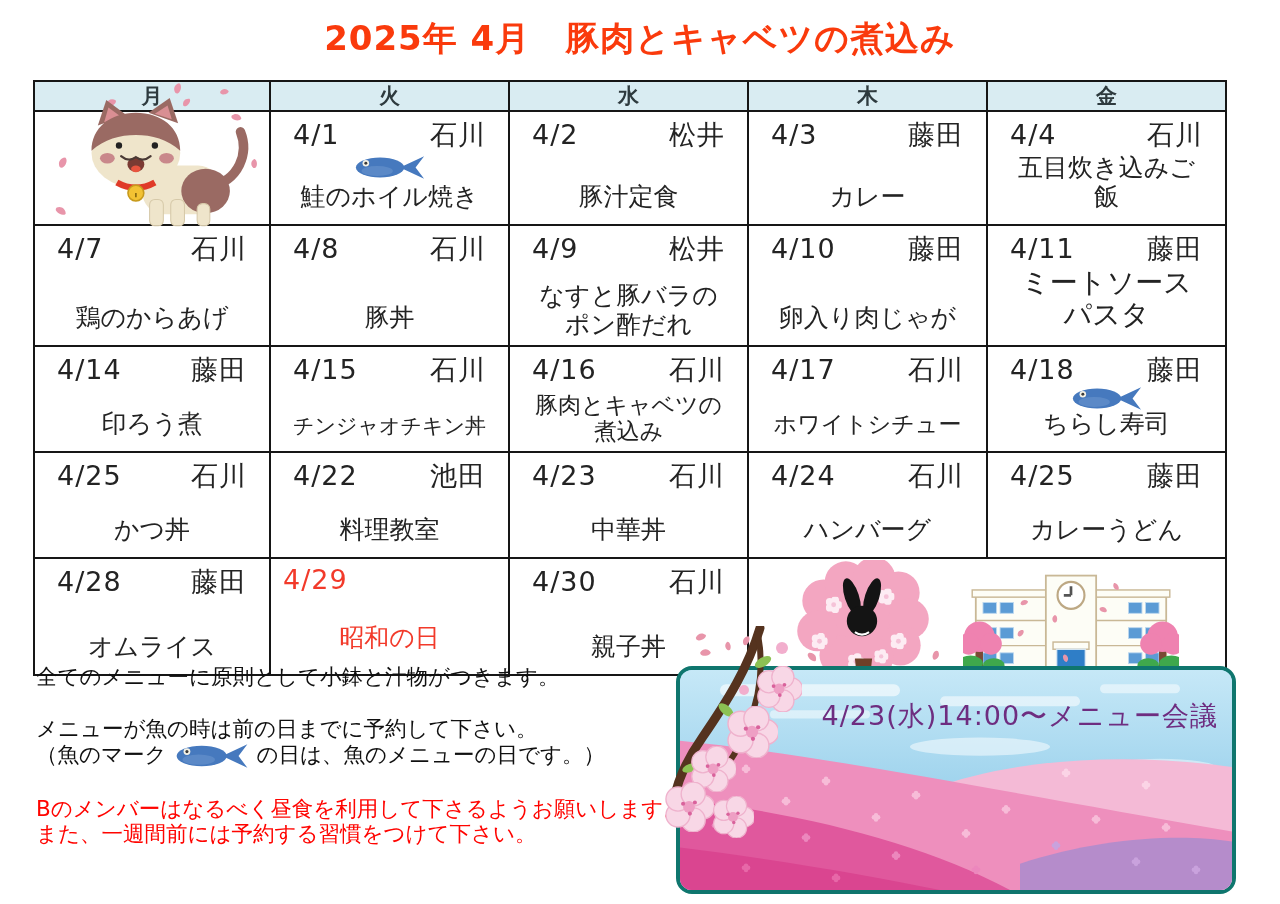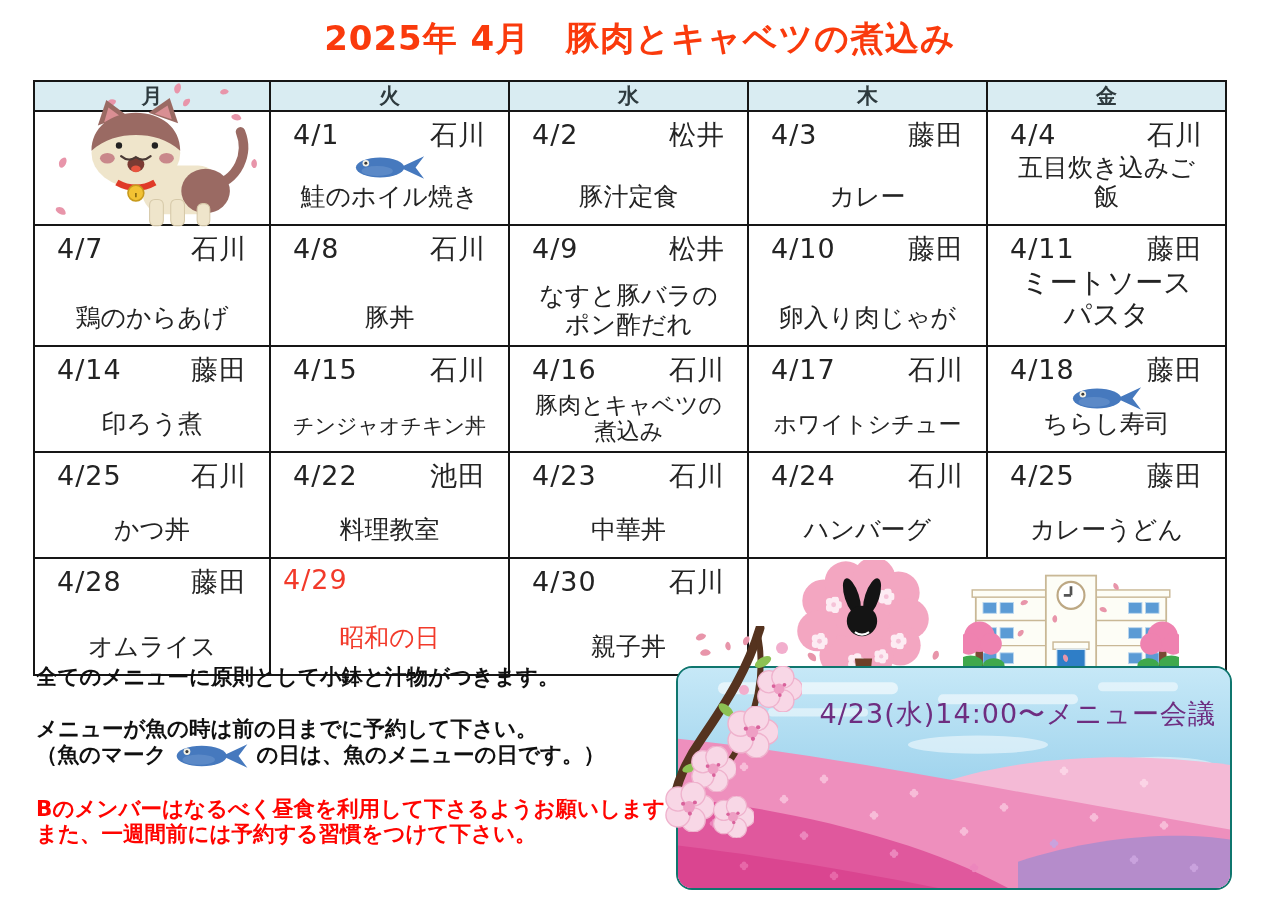--- a/index.html
+++ b/index.html
@@ -32,28 +32,28 @@
   td.holiday .cw{padding:5px 12px 22px 12px;gap:28px;}
   td.holiday .dl{color:#f23a2a;justify-content:flex-start;}
   td.holiday .menu{color:#f23a2a;}
   td.imgcell{position:relative;}
   .catsvg{position:absolute;left:16px;top:-14px;width:212px;height:131px;}
   td.springcell{position:relative;}
   .treesvg{position:absolute;left:28px;top:1px;width:172px;height:127px;}
   .schoolsvg{position:absolute;left:214px;top:13px;width:216px;height:97px;}
   
   .notes{position:absolute;left:36px;top:664px;width:660px;}
-  .note{font-size:21.5px;font-weight:bold;line-height:1.18;color:#101010;white-space:nowrap;}
+  .note{font-size:21.5px;font-weight:normal;line-height:1.18;color:#101010;white-space:nowrap;}
   .note.red{color:#ff0400;}
   .sp1{height:27px;} .sp2{height:26px;}
   .inlinefish{width:78px;height:28px;vertical-align:-8px;margin:0 6px;}
   
   .announce{
     position:absolute;left:676px;top:666px;width:552px;height:220px;
-    border:2px solid #0f766e;border-radius:16px;overflow:hidden;background:#aedcf0;z-index:1;
+    border:4px solid #0f766e;border-radius:16px;overflow:hidden;background:#aedcf0;z-index:1;
   }
   .announce svg.field{position:absolute;left:0;top:0;width:100%;height:100%;}
   .announce-text{
     position:absolute;top:28px;right:14px;font-size:27px;color:#6e2d80;
     letter-spacing:1px;white-space:nowrap;z-index:3;
   }
   .branchsvg{position:absolute;left:660px;top:626px;width:180px;height:232px;z-index:2;pointer-events:none;}
   .petal{position:absolute;z-index:4;}
 </style>
 </head>

